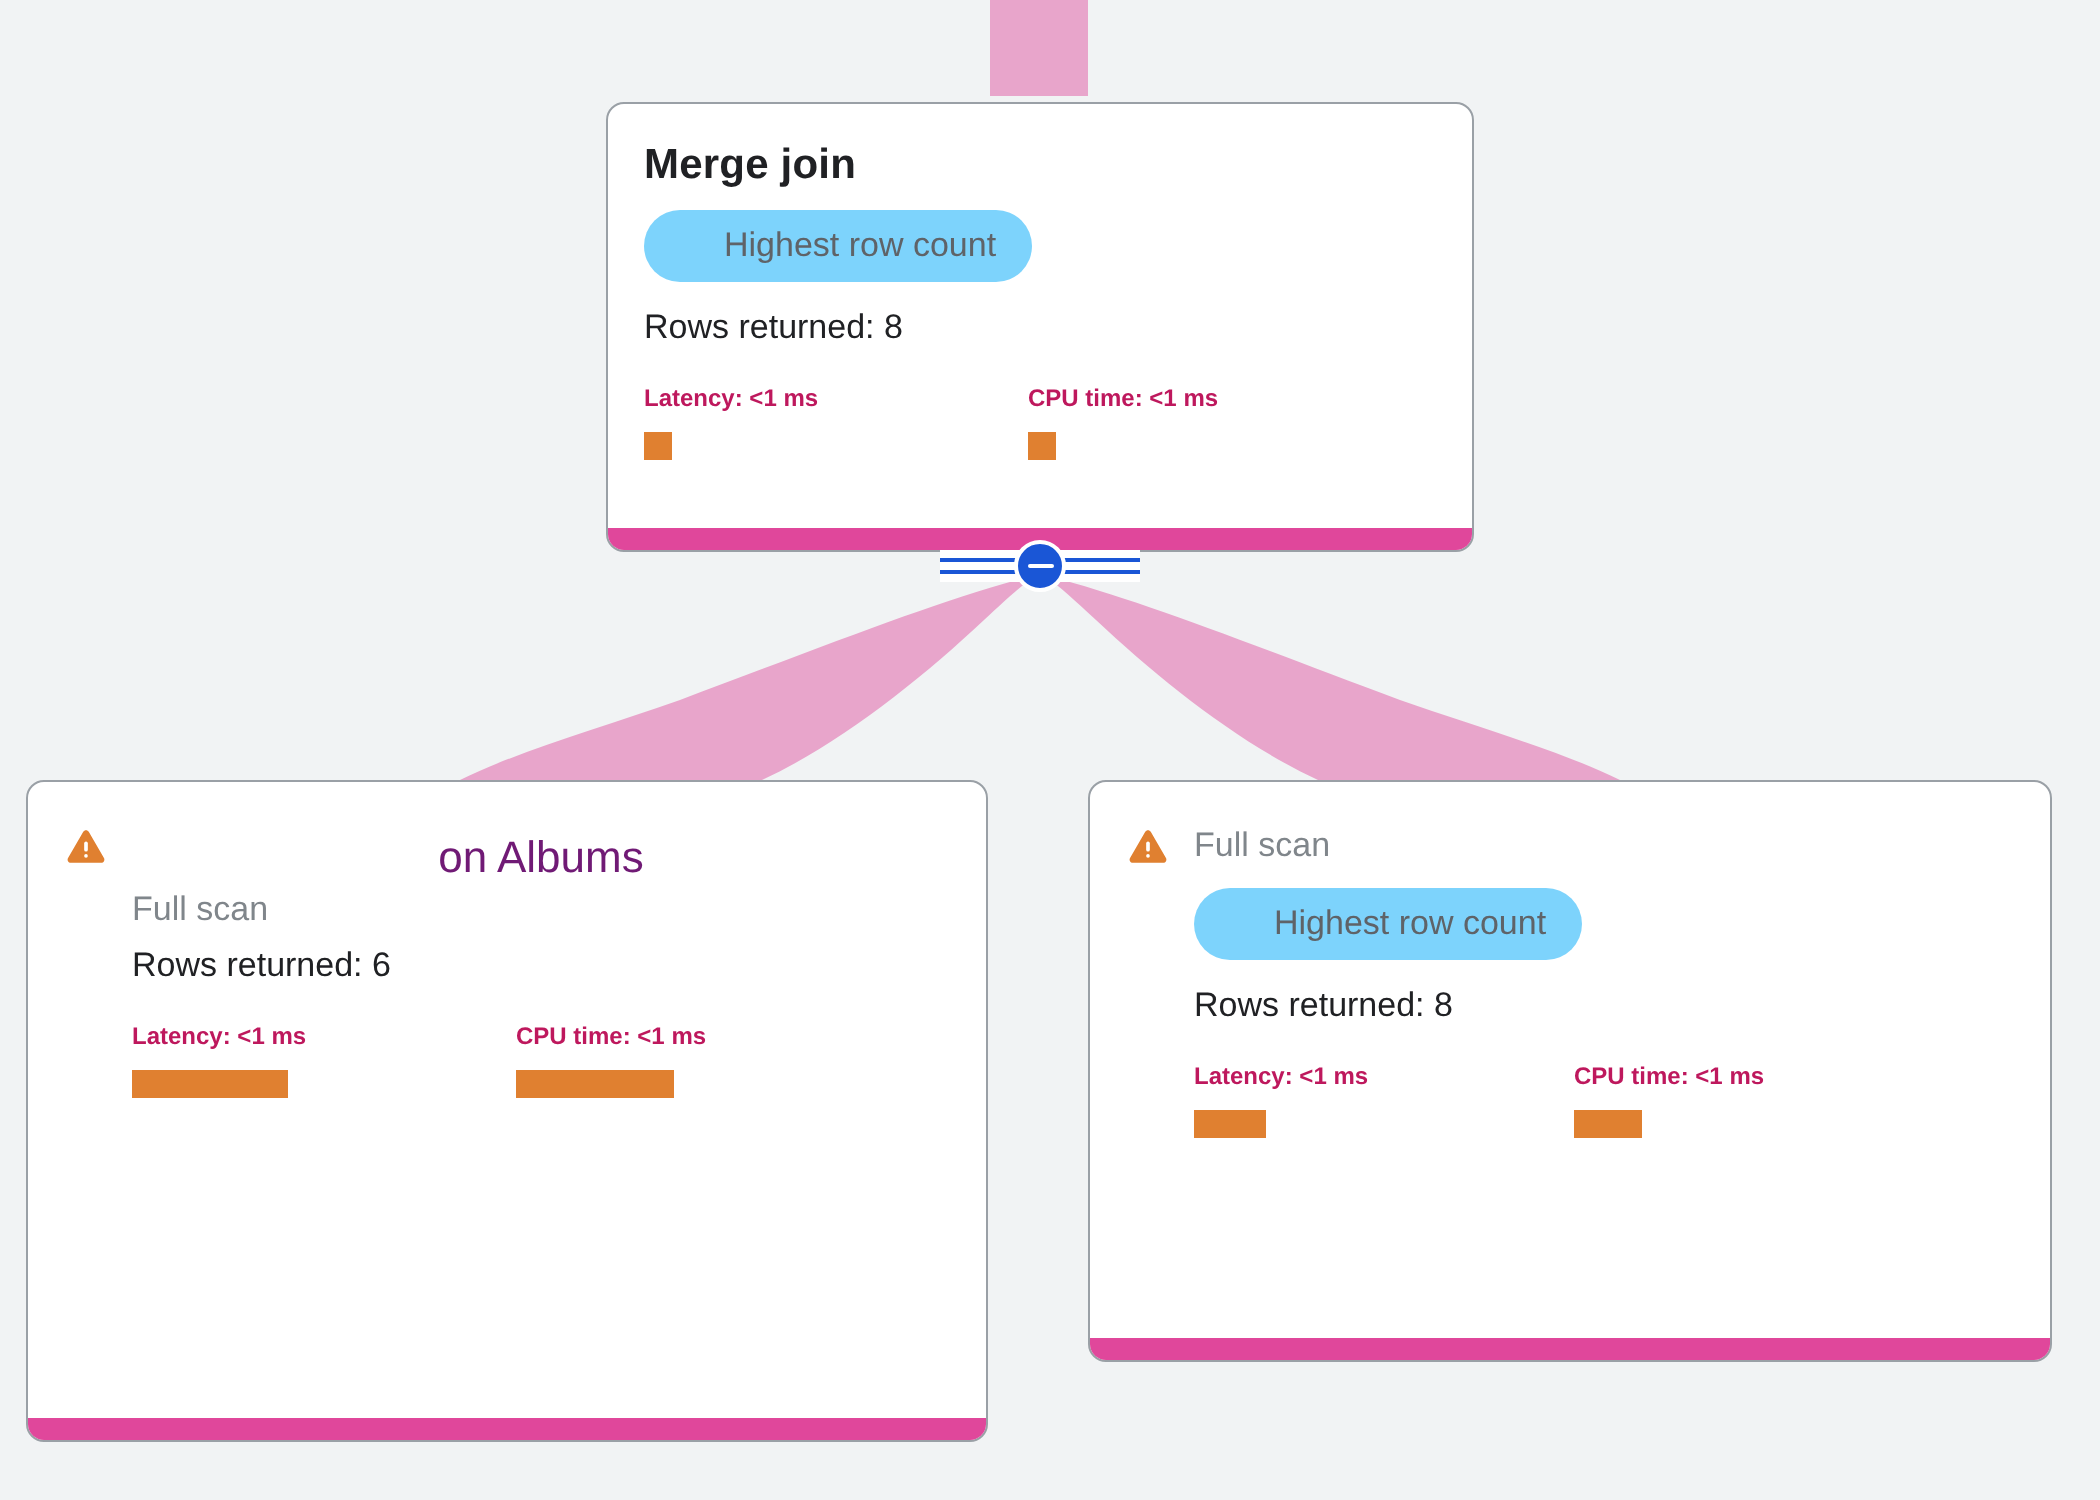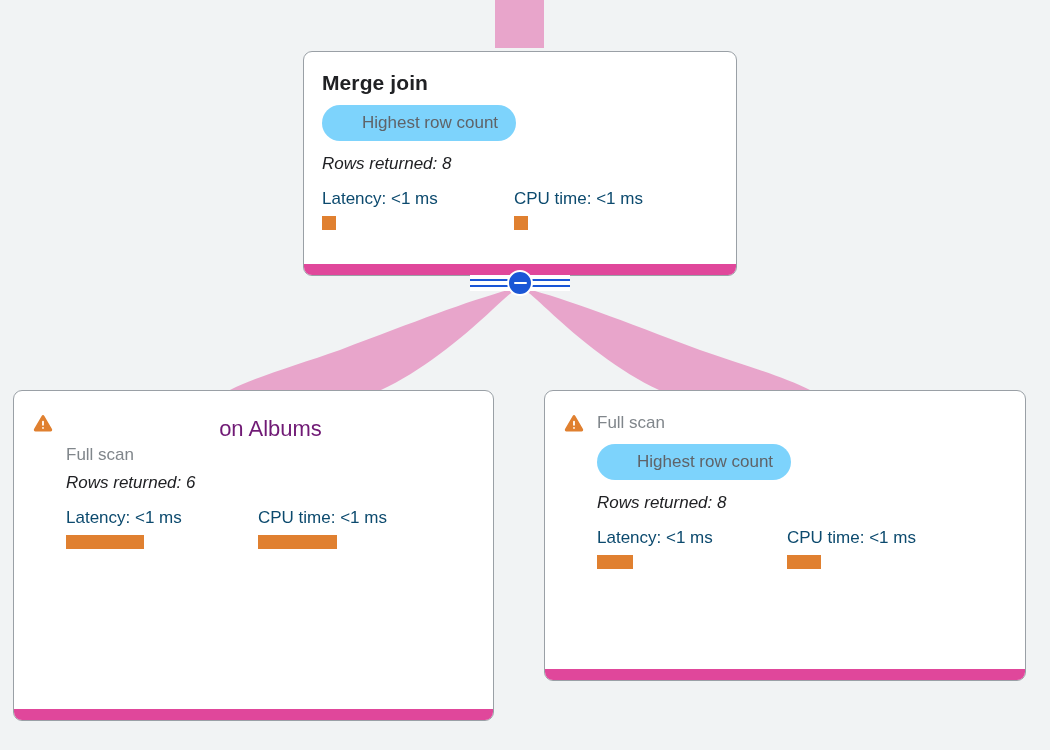--- a/index.html
+++ b/index.html
@@ -111,36 +111,36 @@
   .chip-row {
     display: block;
   }
 
   .rows-returned {
     font-size: 17px;
     color: #202124;
     line-height: 24px;
     margin-top: 4px;
     white-space: nowrap;
-    font-style: italic;
   }
 
   
   .metrics {
     display: flex;
     margin-top: 12px;
   }
   .metric {
     flex: 0 0 auto;
   }
   .metric-label {
-    font-size: 17px;
-    color: #0c4a6e;
+    font-size: 12px;
+    color: #be185d;
     line-height: 22px;
     white-space: nowrap;
+    font-weight: bold;
   }
   .metric-bar {
     height: 14px;
     background: #e08030;
     margin-top: 6px;
   }
 
   
   .collapse-toggle {
     position: absolute;

